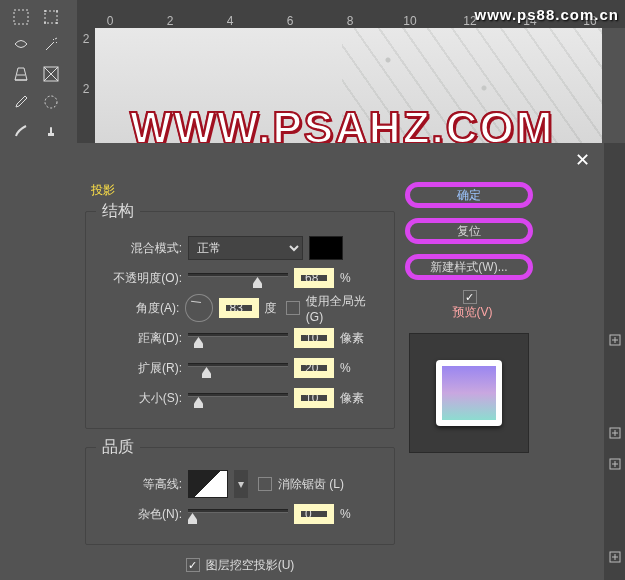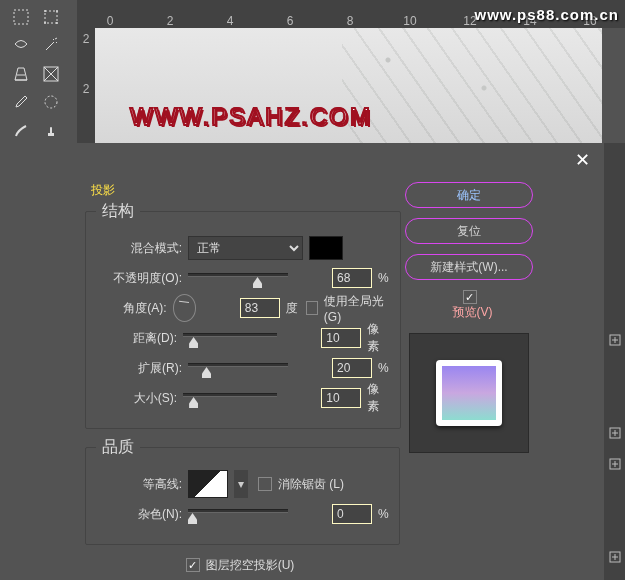--- a/index.html
+++ b/index.html
@@ -7,51 +7,51 @@
 .toolbar{position:absolute;left:0;top:0;width:77px;height:150px;background:#535353;display:flex;flex-wrap:wrap;padding:6px 8px;gap:4px;}
 .toolbar .tool{width:26px;height:22px;display:flex;align-items:center;justify-content:center;color:#ddd;cursor:pointer;}
 .tool svg{width:18px;height:18px;}
 .ruler-h{position:absolute;left:77px;top:0;height:28px;right:0;background:#424242;display:flex;align-items:flex-end;color:#bbb;font-size:10px;padding-left:18px;}
 .ruler-h span{width:30px;display:inline-block;text-align:center;}
 .ruler-v{position:absolute;left:77px;top:28px;width:18px;height:122px;background:#424242;color:#bbb;font-size:10px;display:flex;flex-direction:column;align-items:center;padding-top:4px;}
 .ruler-v span{height:50px;}
 .canvas{position:absolute;left:95px;top:28px;right:23px;height:122px;background:linear-gradient(180deg,#e8e8e8,#d6d6d6);overflow:hidden;}
 .canvas .bamboo{position:absolute;right:-10px;top:-10px;width:320px;height:140px;opacity:0.6;background:radial-gradient(circle at 30% 30%,rgba(60,70,60,0.3) 2px,transparent 3px),radial-gradient(circle at 60% 50%,rgba(60,70,60,0.25) 2px,transparent 3px);}
 .canvas .bamboo::before{content:"";position:absolute;left:50px;top:10px;width:260px;height:120px;background:repeating-linear-gradient(55deg,transparent 0 18px,rgba(50,60,50,0.15) 18px 20px);}
-.canvas .logo{position:absolute;left:35px;top:75px;font-size:24px;font-weight:400;letter-spacing:2px;color:#fff;-webkit-text-stroke:2px #a01020;text-shadow:2px 2px 0 #a01020,-1px -1px 0 #a01020;font-family:Arial Black,Arial;}
+.canvas .logo{position:absolute;left:35px;top:75px;font-size:44px;font-weight:700;letter-spacing:2px;color:#fff;-webkit-text-stroke:2px #a01020;text-shadow:2px 2px 0 #a01020,-1px -1px 0 #a01020;font-family:Arial Black,Arial;}
 .watermark{position:absolute;right:6px;top:6px;color:#fff;font-size:15px;font-weight:bold;letter-spacing:1px;text-shadow:1px 1px 2px #000;font-family:Arial;}
 .dialog{position:absolute;left:0;top:143px;width:604px;height:437px;background:#535353;}
 .dlg-bar{height:33px;background:#535353;display:flex;justify-content:flex-end;align-items:center;padding-right:14px;}
 .dlg-close{color:#fff;font-size:18px;cursor:pointer;}
 .dlg-body{display:flex;padding:6px 10px 10px 10px;}
 .left-col{width:15px;height:380px;}
 .mid-col{width:370px;padding-left:60px;}
 .right-col{width:145px;padding-left:10px;}
 .sec-title{color:#fde047;margin-bottom:2px;margin-left:6px;}
 fieldset{border:1px solid #444;border-radius:2px;padding:8px 10px 12px 10px;margin-bottom:8px;}
 legend{color:#ddd;padding:0 6px;font-size:16px;}
 .row{display:flex;align-items:center;margin:6px 0;height:24px;}
 .lbl{width:86px;text-align:right;color:#ddd;margin-right:6px;}
 .slider{width:100px;height:18px;position:relative;margin-right:6px;}
 .slider-track{height:4px;background:#333;border-top:1px solid #222;border-bottom:1px solid #666;position:absolute;top:4px;left:0;right:0;}
 .slider-thumb{width:9px;height:11px;background:#ddd;position:absolute;top:8px;clip-path:polygon(50% 0,100% 60%,100% 100%,0 100%,0 60%);}
-.num{width:40px;height:20px;background:#444;border:1px solid #fef9c3;color:#ddd;text-align:left;padding:0 4px;margin-left:38px;}
+.num{width:40px;height:20px;background:#444;border:7px solid #fef9c3;color:#ddd;text-align:left;padding:0 4px;}
 .unit{color:#ddd;margin-left:6px;}
 select{width:115px;height:24px;background:#444;border:1px solid #333;color:#ddd;padding:0 4px;}
 .swatch{width:34px;height:24px;background:#000;border:1px solid #222;margin-left:6px;}
 .angle-dial{width:28px;height:28px;border:1px solid #888;border-radius:50%;position:relative;margin-right:6px;background:#535353;}
 .angle-dial::after{content:"";position:absolute;width:10px;height:1px;background:#ccc;left:5px;top:7px;transform-origin:right center;transform:rotate(7deg);}
 .chk{width:14px;height:14px;border:1px solid #888;margin-right:6px;display:inline-flex;align-items:center;justify-content:center;background:#535353;}
 .chk.checked::after{content:"✓";color:#fff;font-size:11px;line-height:1;}
 .contour{width:40px;height:28px;background:#fff;position:relative;margin-right:6px;border:1px solid #222;}
 .contour::before{content:"";position:absolute;inset:0;background:linear-gradient(135deg,#222 49%,transparent 50%);}
 .contour-arrow{width:14px;height:28px;background:#444;display:flex;align-items:center;justify-content:center;color:#ccc;margin-right:10px;}
 .btn-row{display:flex;justify-content:center;gap:10px;margin-top:10px;}
 .btn-flat{padding:4px 12px;background:#555;border:1px solid #444;border-radius:10px;color:#ddd;cursor:pointer;}
-.btn-pill{width:128px;height:26px;border:1px solid #d946ef;border-radius:13px;background:transparent;color:#d5d5d5;display:flex;align-items:center;justify-content:center;margin-bottom:10px;cursor:pointer;}
+.btn-pill{width:128px;height:26px;border:5px solid #d946ef;border-radius:13px;background:transparent;color:#d5d5d5;display:flex;align-items:center;justify-content:center;margin-bottom:10px;cursor:pointer;}
 .btn-pill.primary{color:#9cc5ff;}
 .preview-chk{display:flex;align-items:center;justify-content:center;color:#fca5a5;margin:6px 0 12px 0;flex-direction:column;}
 .preview-box{width:120px;height:120px;background:#3a3a3a;border:1px solid #2a2a2a;display:flex;align-items:center;justify-content:center;margin-left:4px;}
 .preview-inner{width:66px;height:66px;background:#fff;border-radius:4px;padding:6px;box-shadow:0 2px 4px rgba(0,0,0,0.6);}
 .preview-grad{width:100%;height:100%;background:linear-gradient(180deg,#9a86f0 0%,#c9a7e0 50%,#8ddcd0 100%);}
 .panel-strip{position:absolute;right:0;top:143px;width:21px;height:437px;background:#424242;}
 .panel-strip .padd{width:21px;height:21px;display:flex;align-items:center;justify-content:center;color:#bbb;margin-top:6px;}
 .pstack{display:flex;flex-direction:column;gap:4px;margin-top:180px;}
 .pstack2{margin-top:66px;}
 .pstack3{margin-top:66px;}

